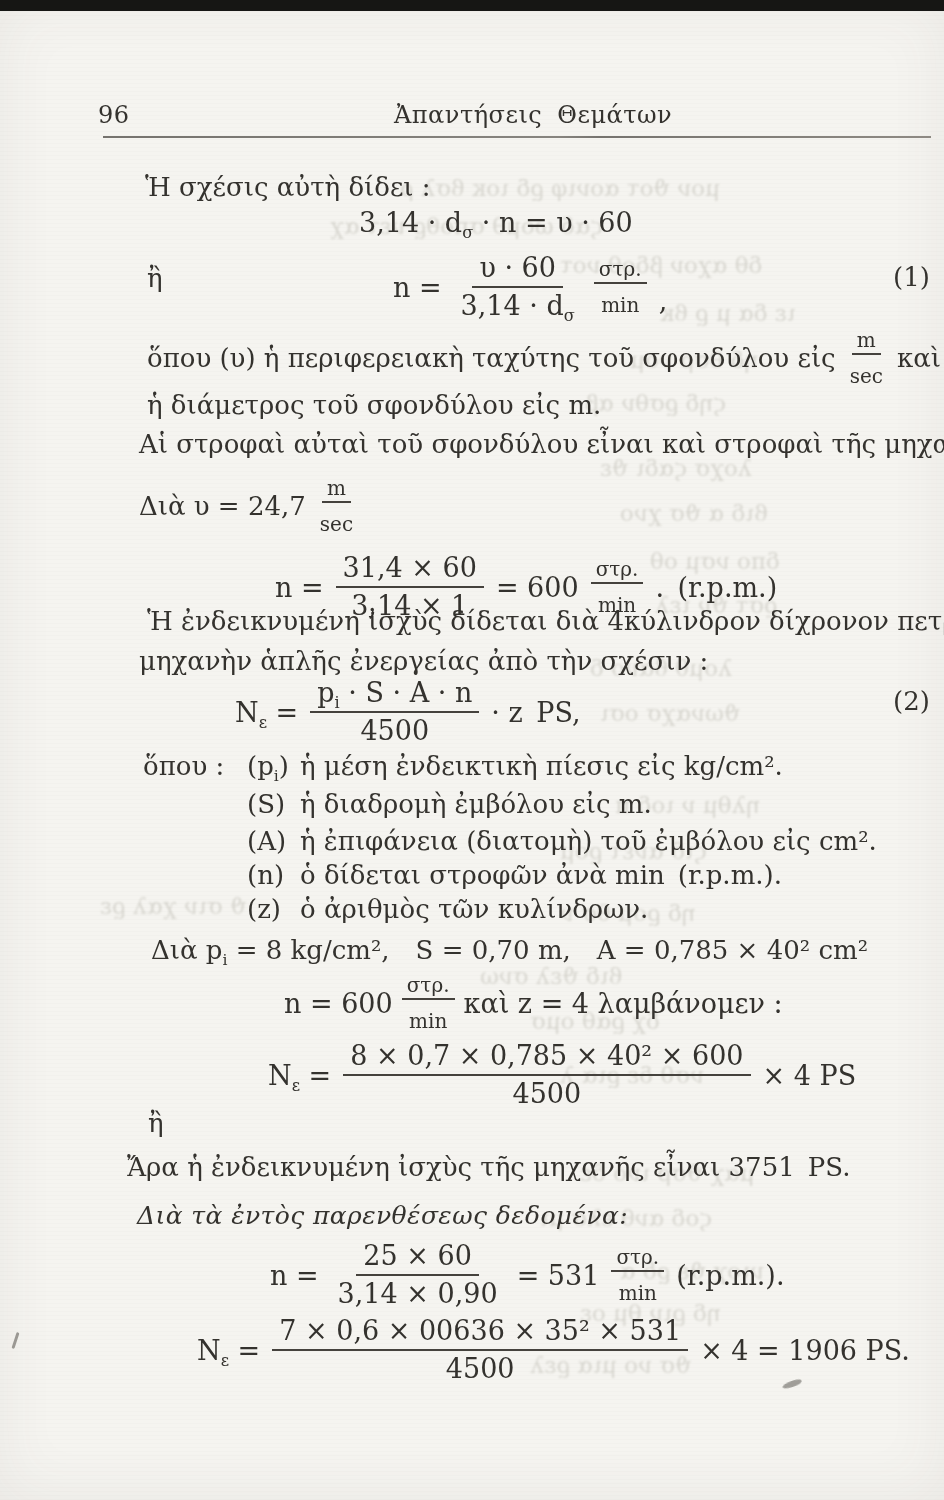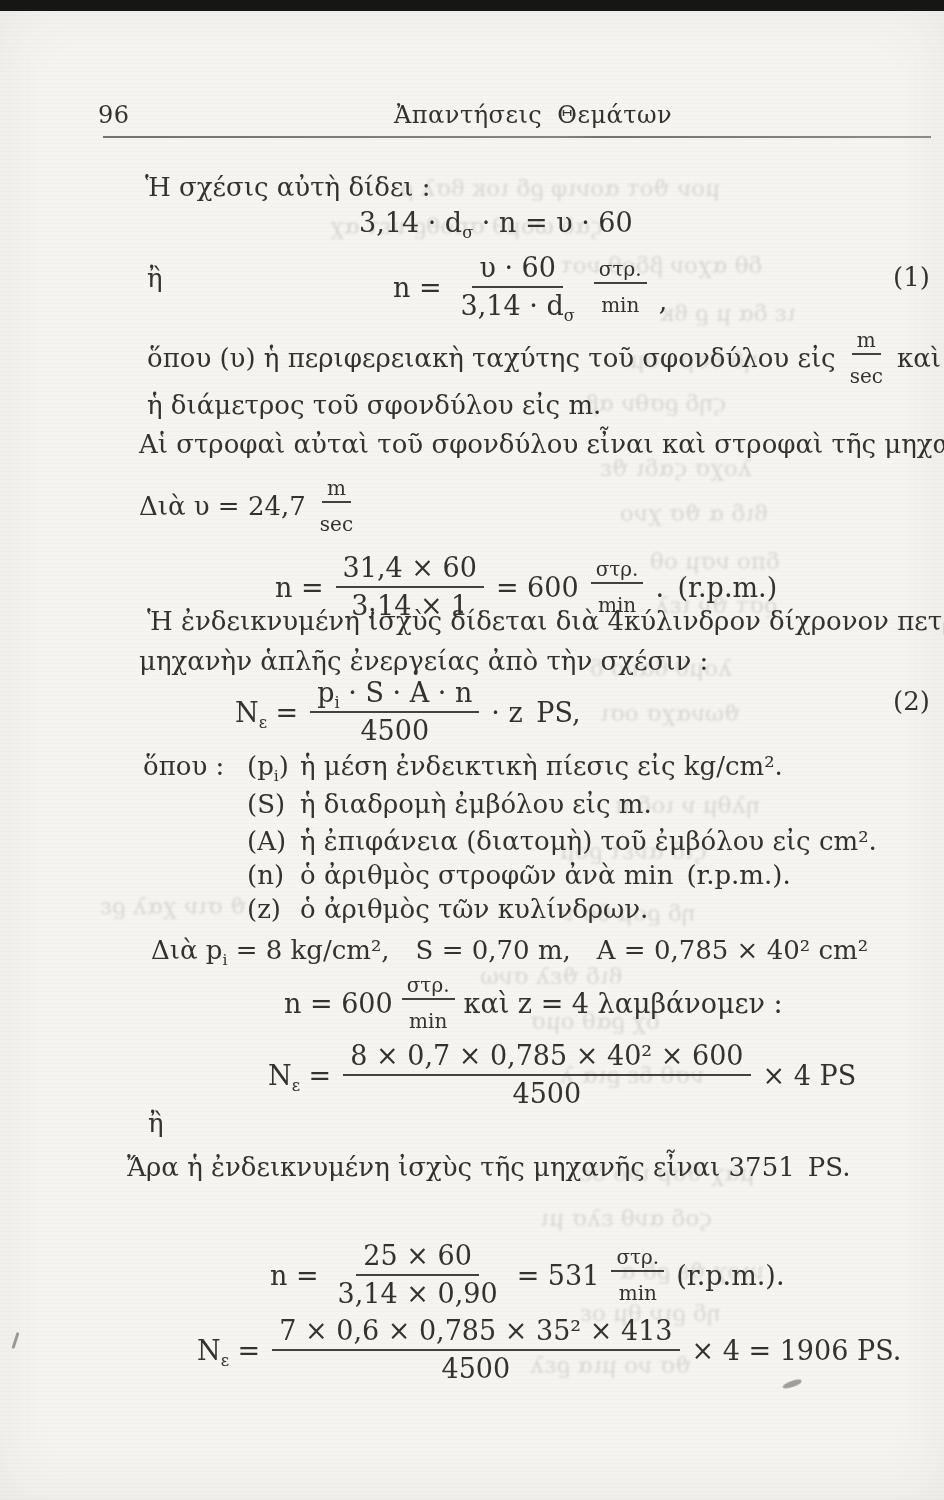--- a/index.html
+++ b/index.html
@@ -152,21 +152,21 @@
   <div class="row" style="left:247px;top:789px;">
     <span class="defsym">(S)</span>
     <span>ἡ διαδρομὴ ἐμβόλου εἰς m.</span>
   </div>
   <div class="row" style="left:247px;top:826px;">
     <span class="defsym">(A)</span>
     <span>ἡ ἐπιφάνεια (διατομὴ) τοῦ ἐμβόλου εἰς cm².</span>
   </div>
   <div class="row" style="left:247px;top:860px;">
     <span class="defsym">(n)</span>
-    <span>ὁ ἀριθμὸς στροφῶν ἀνὰ min (r.p.m.).</span>
+    <span>ὁ δίδεται στροφῶν ἀνὰ min (r.p.m.).</span>
   </div>
   <div class="row" style="left:247px;top:894px;">
     <span class="defsym">(z)</span>
     <span>ὁ ἀριθμὸς τῶν κυλίνδρων.</span>
   </div>
 
   <div class="t" style="left:135px;top:935px;margin-left:16px;">Διὰ p<sub>i</sub> = 8  kg/cm², S = 0,70 m, A = 0,785 × 40² cm²</div>
 
   <div class="row" style="left:284px;top:976px;height:54px;font-size:27px;justify-content:flex-end;">
     <span>n = 600</span>
@@ -183,39 +183,40 @@
       <span class="num">8 × 0,7 × 0,785 × 40² × 600</span>
       <span class="den">4500</span>
     </span>
     <span>× 4 PS</span>
   </div>
 
   <div class="t" style="left:148px;top:1108px;">ἢ</div>
 
   <div class="t" style="left:127px;top:1152px;">Ἄρα ἡ ἐνδεικνυμένη ἰσχὺς τῆς μηχανῆς εἶναι 3751 PS.</div>
 
+  <div class="t it" style="left:137px;top:1201px;">Διὰ τὰ ἐντὸς παρενθέσεως δεδομένα:</div>
 
   <div class="eq" style="left:270px;top:1241px;">
     <span>n =</span>
     <span class="frac">
       <span class="num">25 × 60</span>
       <span class="den">3,14 × 0,90</span>
     </span>
     <span>= 531</span>
     <span class="frac ufrac">
       <span class="num">στρ.</span>
       <span class="den">min</span>
     </span>
     <span>(r.p.m.).</span>
   </div>
 
   <div class="eq" style="left:197px;top:1316px;">
     <span>N<sub>ε</sub> =</span>
     <span class="frac">
-      <span class="num">7 × 0,6 × 0,785 × 35² × 413</span>
+      <span class="num">7 × 0,6 × 00636 × 35² × 531</span>
       <span class="den">4500</span>
     </span>
     <span>× 4 = 1906 PS.</span>
   </div>
 
   <div class="slashmark"></div>
   <div class="smudge"></div>
 
 </div>
 

